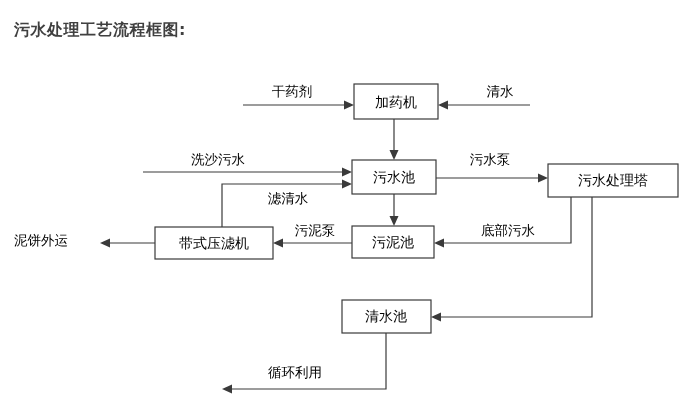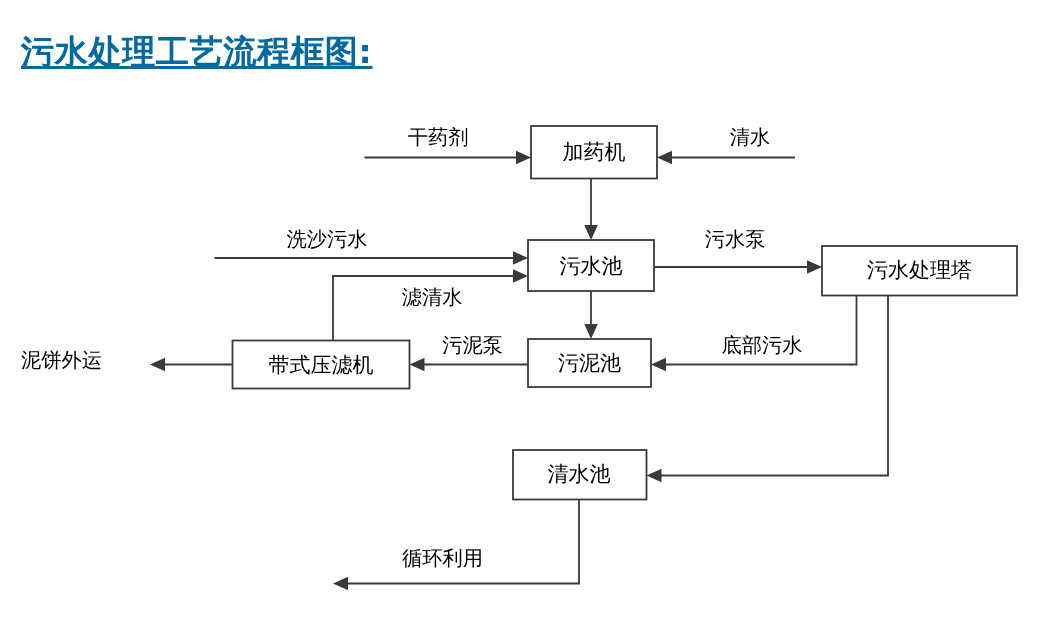--- a/index.html
+++ b/index.html
@@ -19,26 +19,25 @@
     position: absolute;
     left: 0;
     top: 0;
     width: 700px;
     height: 420px;
   }
   .page-title {
     position: absolute;
     left: 14px;
     top: 20px;
-    font-size: 22px;
+    font-size: 16px;
     font-weight: bold;
     letter-spacing: 0.5px;
     white-space: nowrap;
-    color: #0369a1;
-    text-decoration: underline;
+    color: #404040;
   }
   svg.flow-canvas {
     position: absolute;
     left: 0;
     top: 0;
     width: 700px;
     height: 420px;
   }
   .node-box {
     fill: #ffffff;

